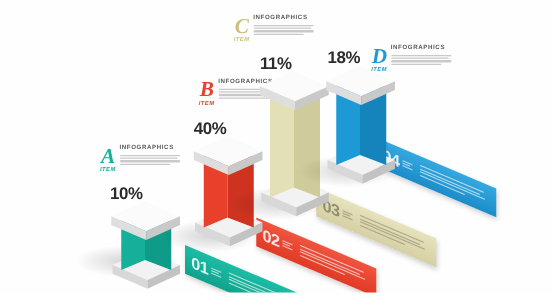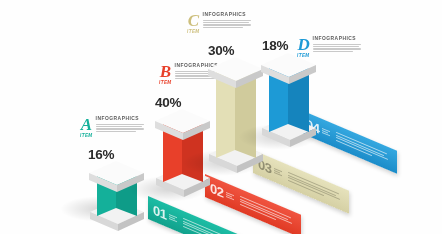--- a/index.html
+++ b/index.html
@@ -212,21 +212,21 @@
 
       <polygon points="11,20 30,12 30,52 11,60" fill="#14b09a"></polygon>
       <polygon points="30,12 51,21 51,60 30,52" fill="#0e9c88"></polygon>
       <polygon points="11,20 30,12 51,21 32,30" fill="#22c2ab"></polygon>
 
       <polygon points="3,17 30,5 58,17 31,29" fill="#fbfbfb"></polygon>
       <polygon points="3,17 3,24 31,36 31,29" fill="#dedede"></polygon>
       <polygon points="31,29 31,36 58,24 58,17" fill="#c9c9c9"></polygon>
     </svg>
   </div>
-  <div class="pct" style="left:88px;top:147px;">16%</div>
+  <div class="pct" style="left:88px;top:147px;">10%</div>
 
   <div class="shadow" style="left:128px;top:176px;width:80px;height:26px;"></div>
   <div class="col" style="left:152px;top:104px;width:74px;height:96px;">
     <svg width="74" height="96" viewBox="0 0 74 96">
       <polygon points="4,74 30,62 58,74 32,86" fill="#f2f2f2"></polygon>
       <polygon points="4,74 4,81 32,93 32,86" fill="#d8d8d8"></polygon>
       <polygon points="32,86 32,93 58,81 58,74" fill="#c3c3c3"></polygon>
       <polygon points="11,20 30,12 30,70 11,78" fill="#e8402a"></polygon>
       <polygon points="30,12 51,21 51,78 30,70" fill="#cf3320"></polygon>
       <polygon points="11,20 30,12 51,21 32,30" fill="#f2543d"></polygon>
@@ -244,21 +244,21 @@
       <polygon points="4,102 4,109 32,121 32,114" fill="#d8d8d8"></polygon>
       <polygon points="32,114 32,121 58,109 58,102" fill="#c3c3c3"></polygon>
       <polygon points="11,20 30,12 30,98 11,106" fill="#e3dfb6"></polygon>
       <polygon points="30,12 51,21 51,106 30,98" fill="#d0cb9c"></polygon>
       <polygon points="11,20 30,12 51,21 32,30" fill="#eceac9"></polygon>
       <polygon points="3,17 30,5 58,17 31,29" fill="#fbfbfb"></polygon>
       <polygon points="3,17 3,24 31,36 31,29" fill="#dedede"></polygon>
       <polygon points="31,29 31,36 58,24 58,17" fill="#c9c9c9"></polygon>
     </svg>
   </div>
-  <div class="pct" style="left:208px;top:43px;">30%</div>
+  <div class="pct" style="left:208px;top:43px;">11%</div>
 
   <div class="shadow" style="left:238px;top:124px;width:80px;height:26px;"></div>
   <div class="col" style="left:258px;top:48px;width:74px;height:104px;">
     <svg width="74" height="104" viewBox="0 0 74 104">
       <polygon points="4,80 30,68 58,80 32,92" fill="#f2f2f2"></polygon>
       <polygon points="4,80 4,87 32,99 32,92" fill="#d8d8d8"></polygon>
       <polygon points="32,92 32,99 58,87 58,80" fill="#c3c3c3"></polygon>
       <polygon points="11,20 30,12 30,76 11,84" fill="#1d9ad6"></polygon>
       <polygon points="30,12 51,21 51,84 30,76" fill="#1584bd"></polygon>
       <polygon points="11,20 30,12 51,21 32,30" fill="#36ace3"></polygon>

